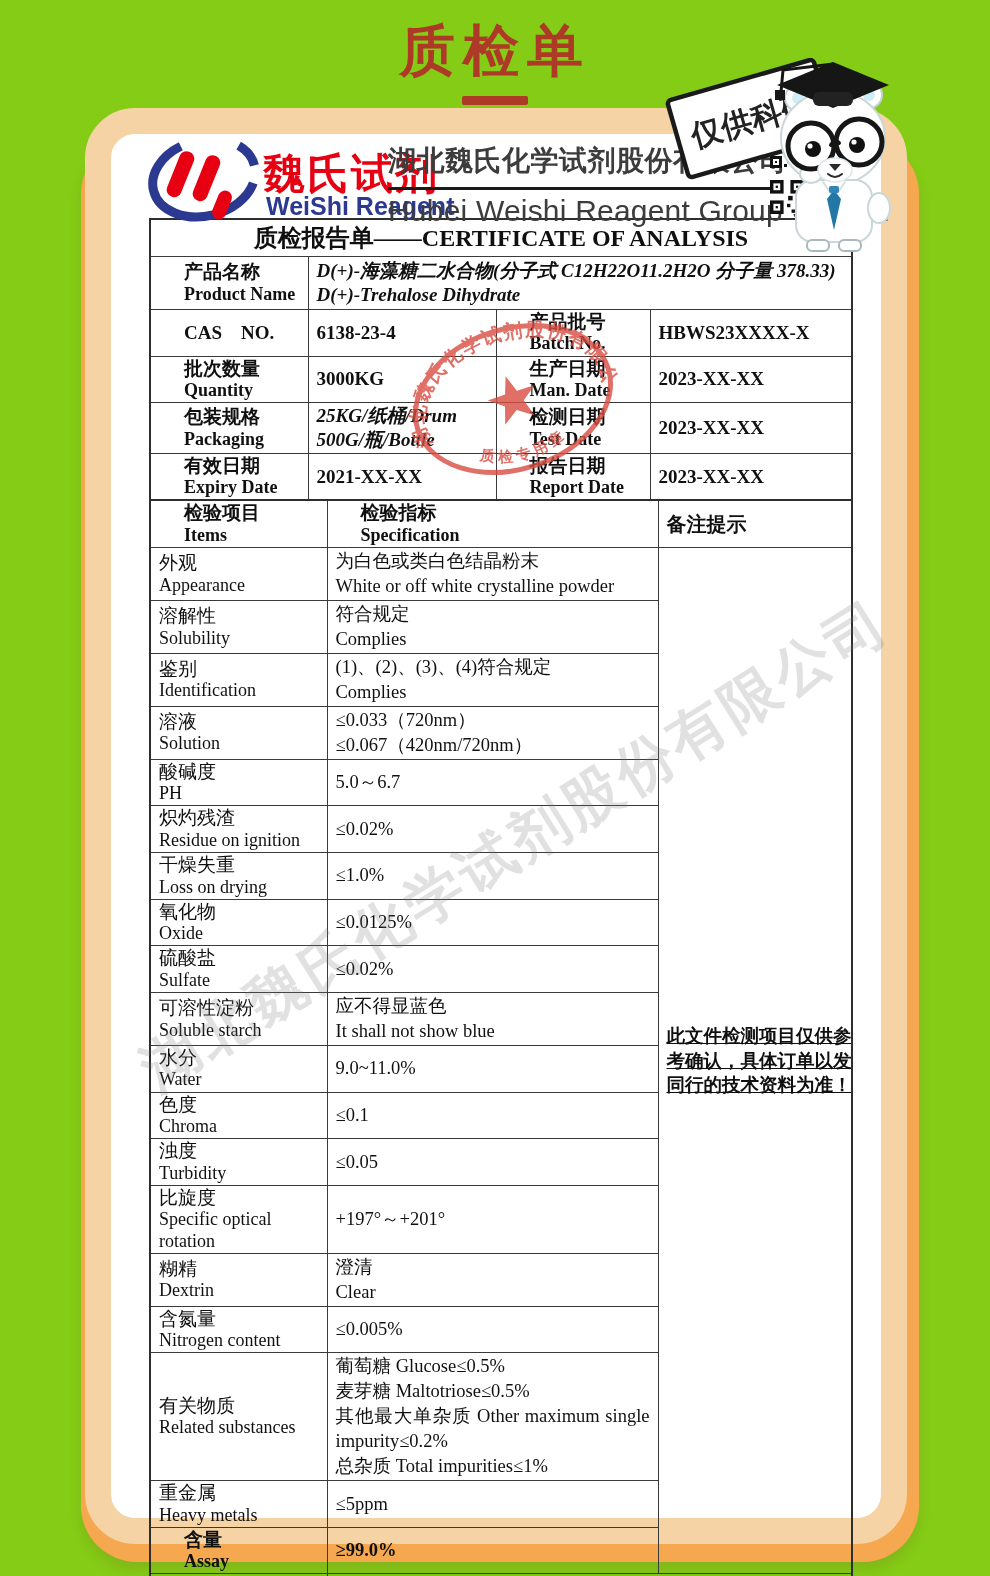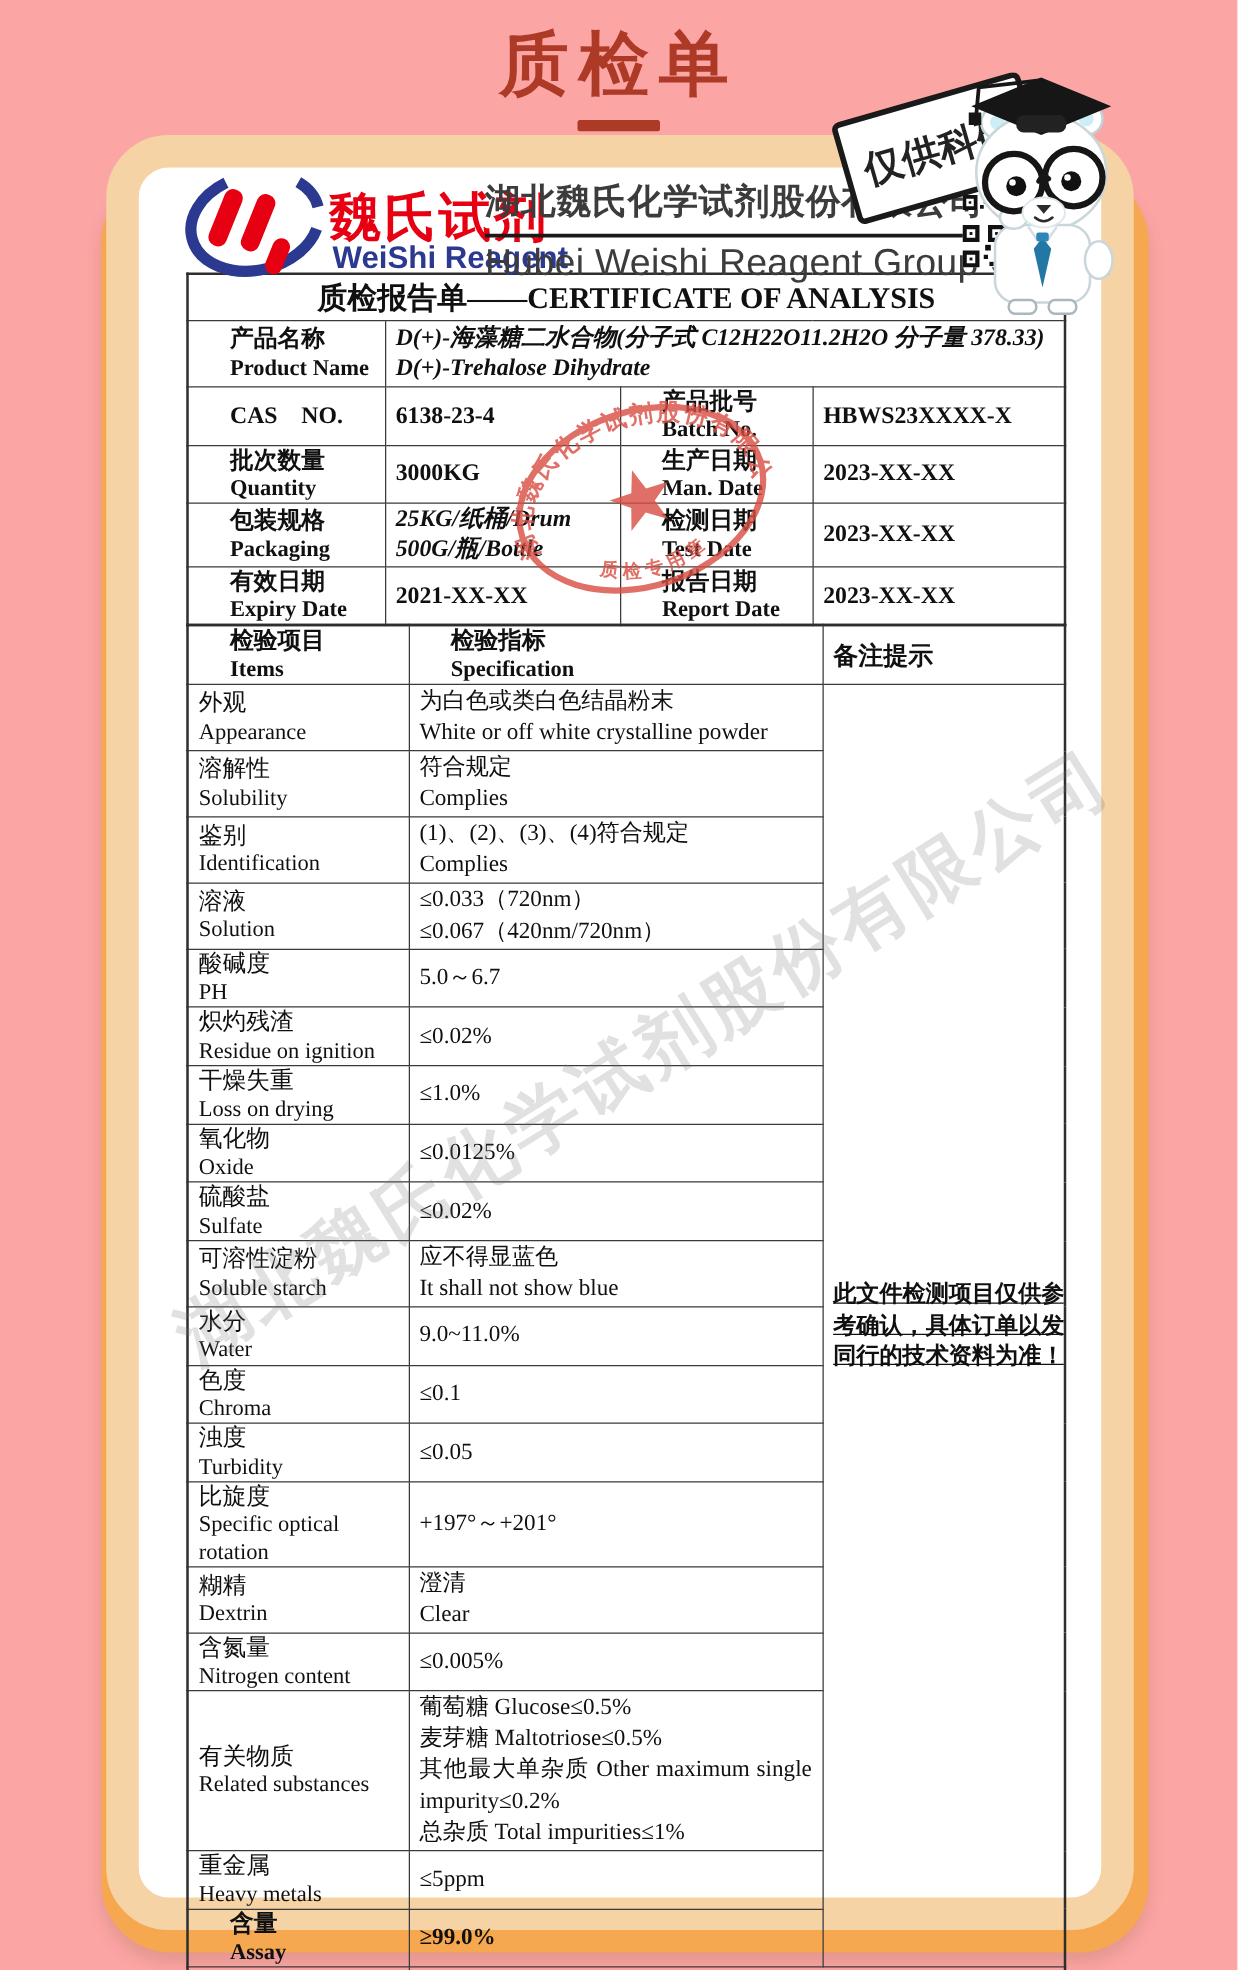--- a/index.html
+++ b/index.html
@@ -1,17 +1,17 @@
 <!DOCTYPE html>
 <html><head>
 <meta charset="utf-8">
 <style>
   html,body{margin:0;padding:0;}
   body{background:#f2e9da;font-family:"Liberation Sans", sans-serif;}
-  #page{position:relative;width:990px;height:1576px;margin:0 auto;background:#fca5a5;overflow:hidden;}
+  #page{position:relative;width:990px;height:1576px;margin:0 auto;background:#84cc16;overflow:hidden;}
 
   
   .page-title{position:absolute;top:14px;left:0;width:100%;text-align:center;
     font-size:56px;font-weight:bold;color:#ad3a26;letter-spacing:8px;}
   .title-dash{position:absolute;top:96px;left:50%;transform:translateX(-50%);
     width:66px;height:9px;background:#ad3a26;border-radius:2px;}
 
   
   .card-wrap{position:absolute;left:85px;top:108px;width:822px;height:1436px;}
   .card-back{position:absolute;left:-4px;top:30px;right:-12px;bottom:-18px;

